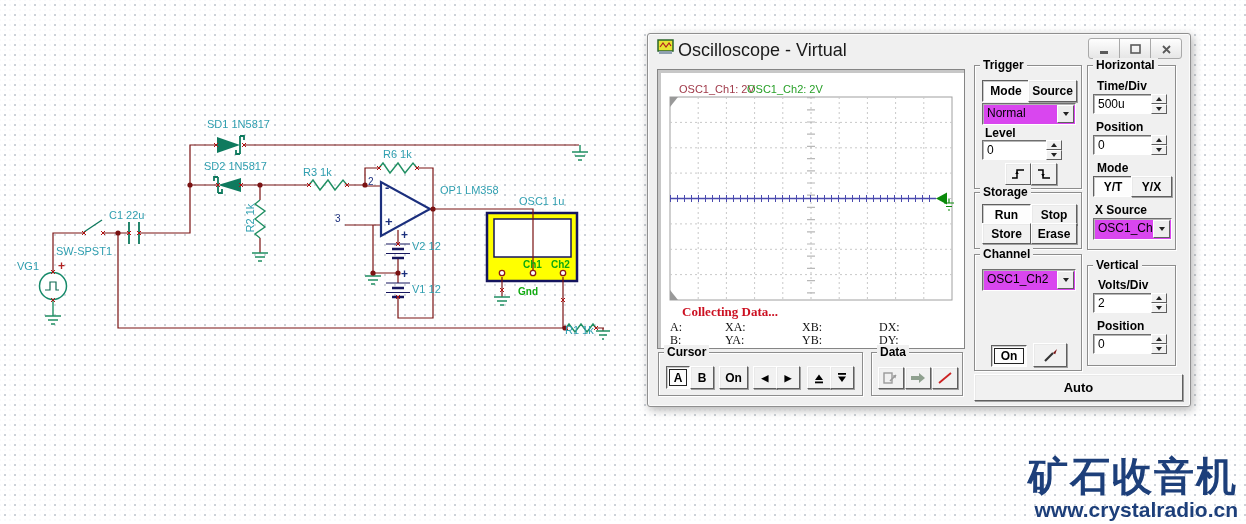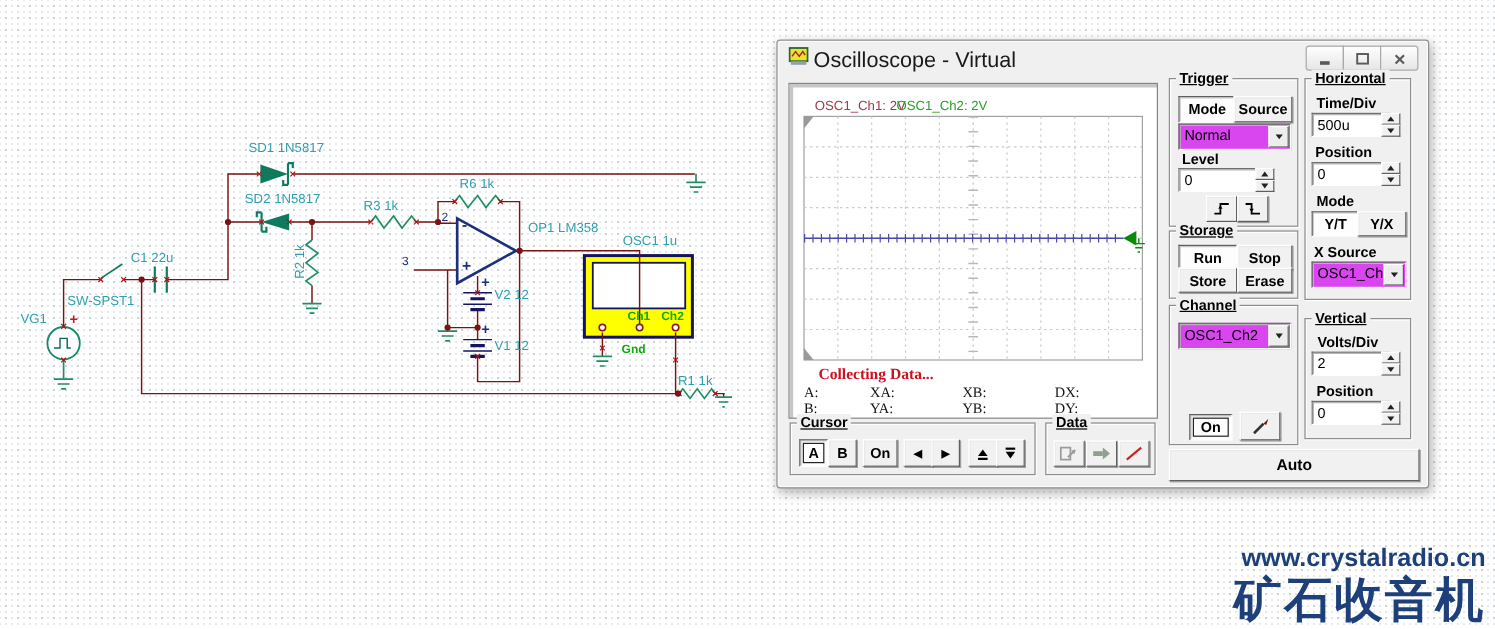--- a/index.html
+++ b/index.html
@@ -29,21 +29,21 @@
   }
   .titlebar{position:absolute;left:0;top:0;right:0;height:26px;}
   .title-text{position:absolute;left:30px;top:6px;font-size:18px;color:#1a1a1a;}
   .win-btns{position:absolute;top:4px;right:8px;display:flex;}
   .win-btn{width:30px;height:19px;margin-left:-1px;background:linear-gradient(#fefefe,#e6e6e6);
     border:1px solid #a9a9a9;display:flex;align-items:center;justify-content:center;}
   .win-btn:first-child{border-radius:3px 0 0 3px;}
   .win-btn:last-child{border-radius:0 3px 3px 0;}
   
   .gbox{position:absolute;border:1px solid #8d8d8d;box-shadow:inset 1px 1px 0 #ffffff,1px 1px 0 #ffffff;}
-  .glabel{position:absolute;top:-8px;left:5px;background:#f0f0f0;padding:0 3px;font-weight:bold;font-size:12px;line-height:14px;color:#000;text-decoration:underline;}
+  .glabel{position:absolute;top:-8px;left:5px;background:#f0f0f0;padding:0 3px;font-weight:bold;font-size:12px;line-height:14px;color:#000;}
   
   .btn{position:absolute;background:#f1f1f1;
     border:1px solid;border-color:#ffffff #5f5f5f #5f5f5f #ffffff;
     box-shadow:1px 1px 0 rgba(60,60,60,0.45), inset 1px 1px 0 #e9e9e9;
     display:flex;align-items:center;justify-content:center;
     font-size:12px;font-weight:bold;color:#000;}
   .btn.pressed{background:#fdfdfd;border-color:#5f5f5f #ffffff #ffffff #5f5f5f;
     box-shadow:inset 1px 1px 0 #c9c9c9;}
   .btn.ring{outline:1px solid #222;outline-offset:-4px;}
   .inp{position:absolute;background:#fff;border:1px solid;border-color:#6f6f6f #ffffff #ffffff #6f6f6f;
@@ -176,21 +176,21 @@
 <span class="clabel sym" style="left:385px;top:182px;">-</span>
 <span class="clabel sym" style="left:385px;top:216px;">+</span>
 <span class="clabel sym" style="left:401px;top:229px;font-size:12px;">+</span>
 <span class="clabel sym" style="left:401px;top:268px;font-size:12px;">+</span>
 <span class="clabel" style="left:412px;top:240px;">V2 12</span>
 <span class="clabel" style="left:412px;top:283px;">V1 12</span>
 <span class="clabel" style="left:519px;top:195px;">OSC1 1u</span>
 <span class="clabel green" style="left:518px;top:259px;margin-top:27px;">Gnd</span>
 <span class="clabel green" style="left:523px;top:259px;">Ch1</span>
 <span class="clabel green" style="left:551px;top:259px;">Ch2</span>
-<span class="clabel" style="left:565px;top:312px;">R1 1k</span>
+<span class="clabel" style="left:565px;top:324px;">R1 1k</span>
 
 <div id="osc-window">
   <div class="titlebar">
     <svg class="abs" style="left:9px;top:5px;" width="17" height="17">
       <rect x="1" y="1" width="15" height="11" fill="#e8e432" stroke="#2a662a" stroke-width="1.5"></rect>
       <path d="M3,8 l3,-4 l3,4 l3,-4 l2,3" fill="none" stroke="#b02020" stroke-width="1.2"></path>
       <rect x="2" y="12" width="13" height="3" fill="#8fa0b0"></rect>
     </svg>
     <span class="title-text">Oscilloscope - Virtual</span>
     <div class="win-btns">
@@ -398,15 +398,15 @@
       <svg width="18" height="16">
           <path d="M3,13 L15,3" stroke="#cc2222" stroke-width="1.8"></path>
         </svg>
     </div>
   </div>
 
   <div class="btn" style="left:326px;top:340px;width:207px;height:25px;font-size:13px;">Auto</div>
 </div>
 
 <div id="watermark">
+  <div id="wm1">矿石收音机</div>
   <div id="wm2">www.crystalradio.cn</div>
-  <div id="wm1">矿石收音机</div>
 </div>
 
 </body></html>

